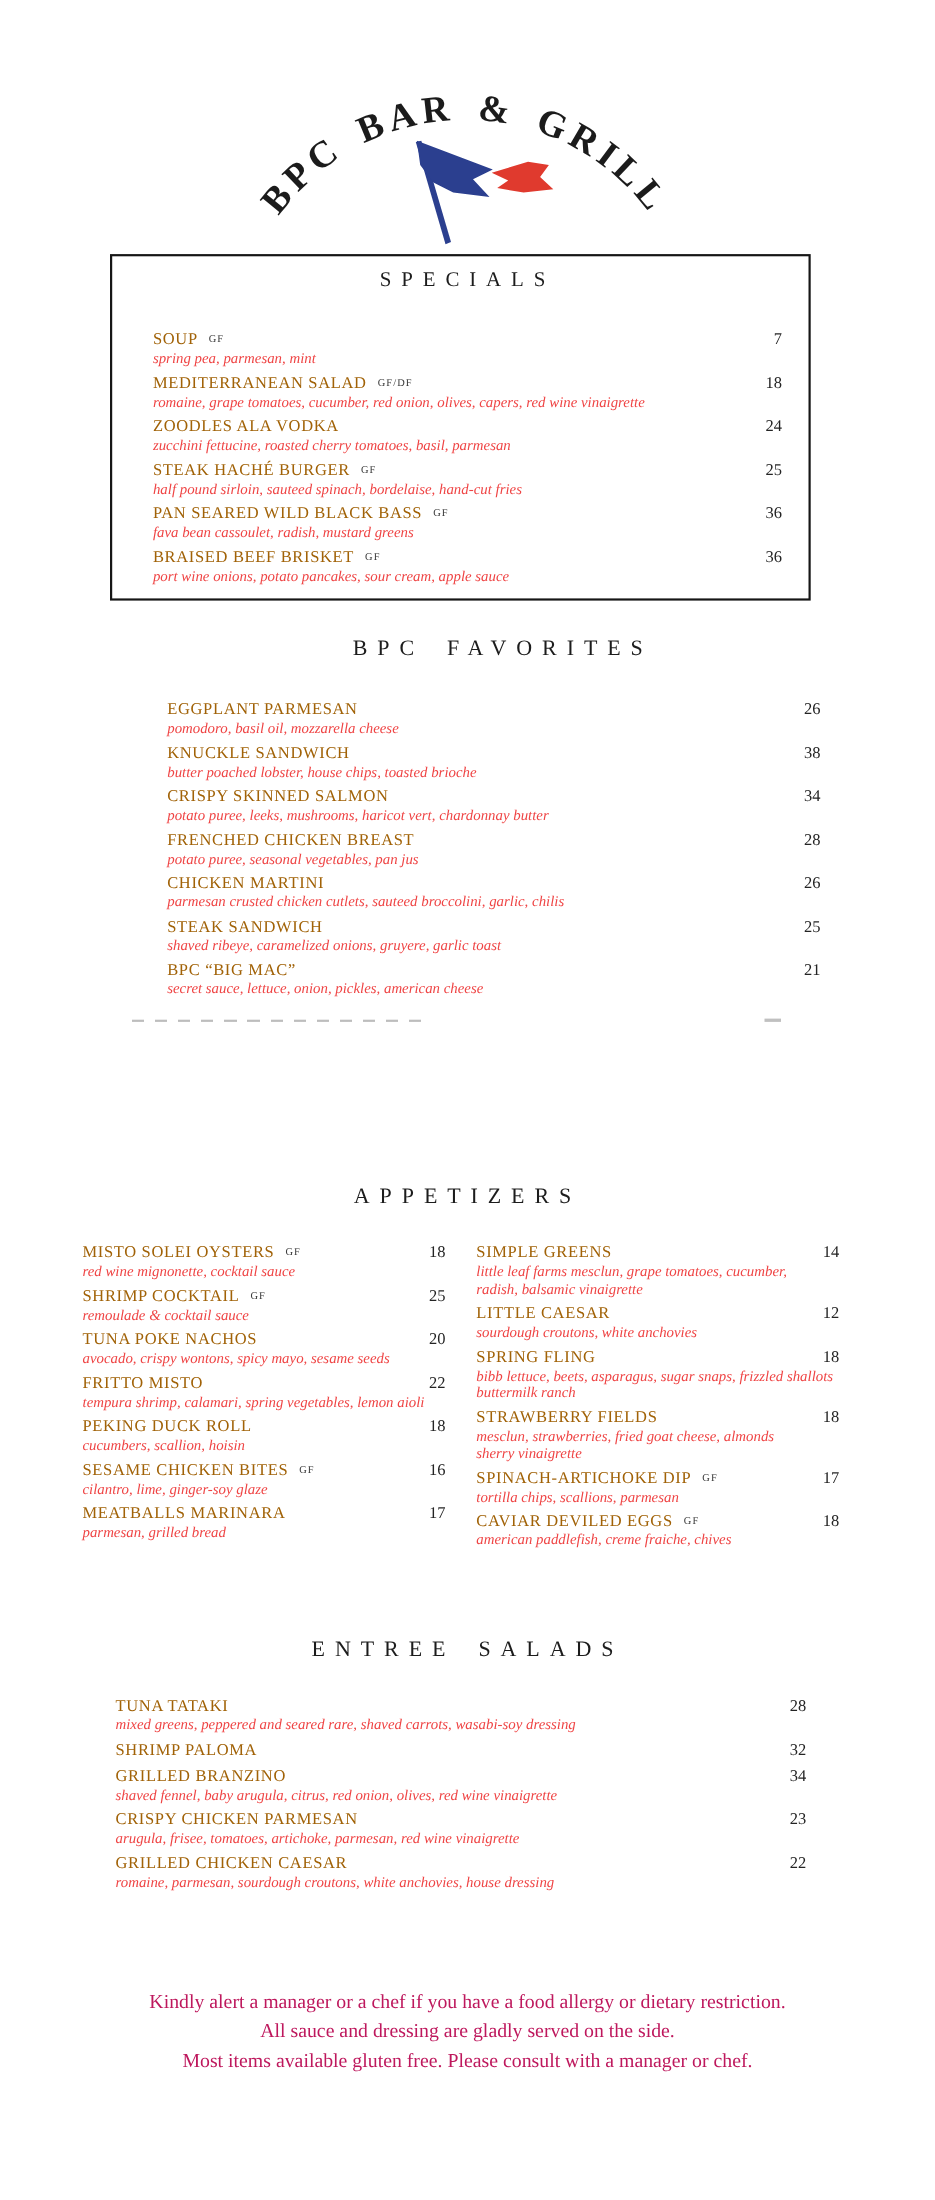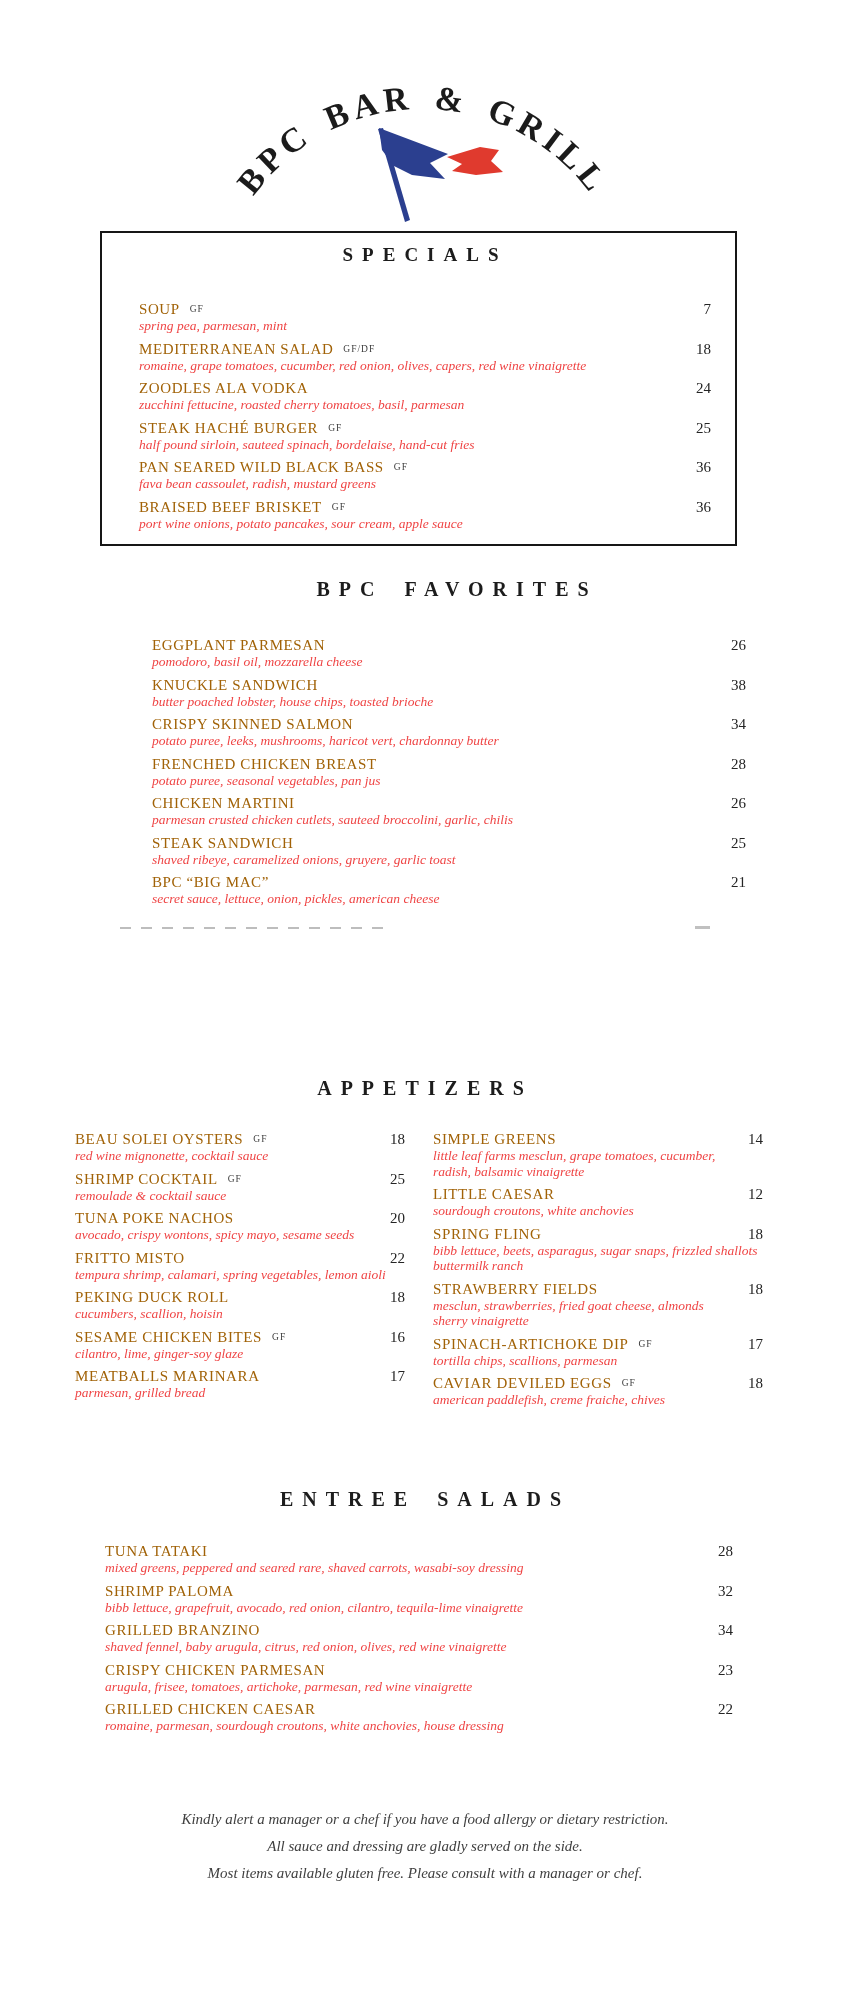--- a/index.html
+++ b/index.html
@@ -29,21 +29,21 @@
     letter-spacing: 5px;
     word-spacing: 6px;
     fill: #1b1b1b;
   }
 
   
   .section-title {
     margin: 0;
     text-align: center;
     font-size: 20px;
-    font-weight: 700;
+    font-weight: 400;
     letter-spacing: 9px;
     word-spacing: 7px;
     color: #1c1c1c;
   }
 
   
   .specials-box {
     position: absolute;
     top: 231px;
     left: 100px;
@@ -113,24 +113,23 @@
   }
 
   
   .salads-section { position: absolute; top: 1488px; left: 0; width: 850px; }
   .salads-section .section-title { margin-bottom: 32px; }
   .salads-items { margin-left: 105px; width: 628px; }
 
   
   .footer-notes { position: absolute; top: 1806px; left: 0; width: 850px; text-align: center; }
   .footer-line {
-    font-style: italic;
-    font-size: 15px;
+    font-size: 18px;
     line-height: 27px;
-    color: #404040;
+    color: #be185d;
   }
 </style>
 </head>
 <body>
 
 <div class="page">
 
   <div class="logo-wrap">
     <svg width="430" height="168" viewBox="0 0 430 168">
       <defs>
@@ -256,21 +255,21 @@
   </div>
 
   <div class="clipped-row"></div>
 
   <div class="appetizers-section">
     <h2 class="section-title">APPETIZERS</h2>
     <div class="appetizers-grid">
       <div id="appetizers-left">
           <div class="menu-item">
             <div class="item-head">
-              <span class="item-name">BEAU SOLEI OYSTERS</span>
+              <span class="item-name">MISTO SOLEI OYSTERS</span>
               <span class="item-tag">GF</span>
               <span class="item-price">18</span>
             </div>
             <div class="item-desc">red wine mignonette, cocktail sauce</div>
           </div>
           <div class="menu-item">
             <div class="item-head">
               <span class="item-name">SHRIMP COCKTAIL</span>
               <span class="item-tag">GF</span>
               <span class="item-price">25</span>
@@ -374,21 +373,20 @@
             <span class="item-name">TUNA TATAKI</span>
             <span class="item-price">28</span>
           </div>
           <div class="item-desc">mixed greens, peppered and seared rare, shaved carrots, wasabi-soy dressing</div>
         </div>
         <div class="menu-item">
           <div class="item-head">
             <span class="item-name">SHRIMP PALOMA</span>
             <span class="item-price">32</span>
           </div>
-          <div class="item-desc">bibb lettuce, grapefruit, avocado, red onion, cilantro, tequila-lime vinaigrette</div>
         </div>
         <div class="menu-item">
           <div class="item-head">
             <span class="item-name">GRILLED BRANZINO</span>
             <span class="item-price">34</span>
           </div>
           <div class="item-desc">shaved fennel, baby arugula, citrus, red onion, olives, red wine vinaigrette</div>
         </div>
         <div class="menu-item">
           <div class="item-head">

